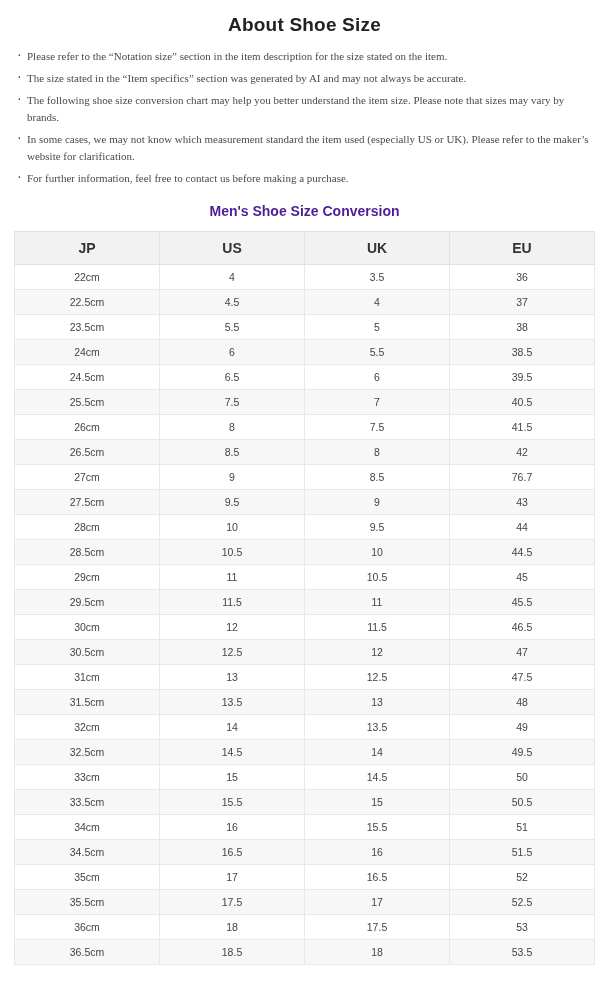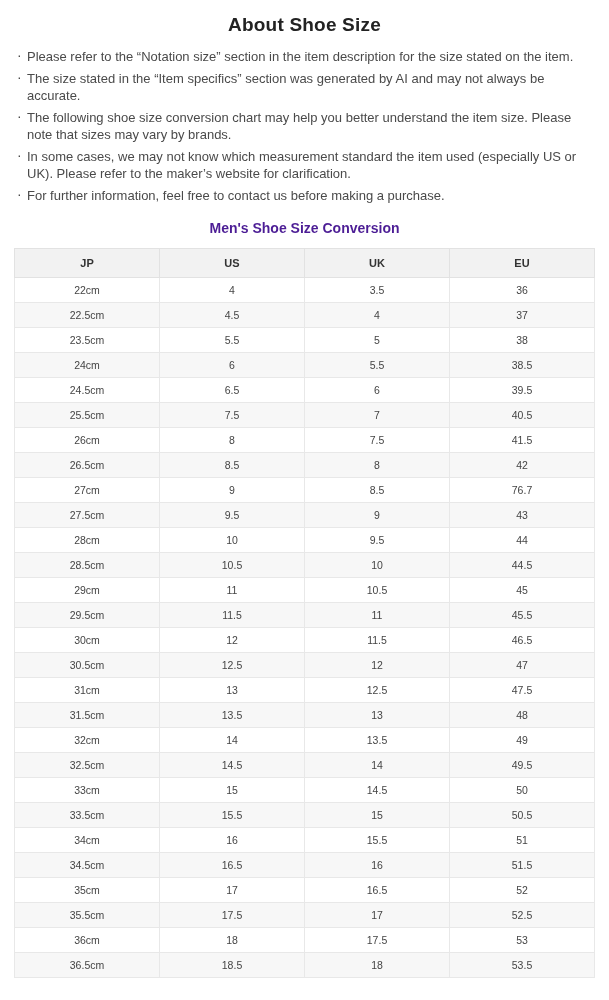--- a/index.html
+++ b/index.html
@@ -27,25 +27,26 @@
     margin: 4px 0 12px 0;
     letter-spacing: 0.2px;
   }
   .notes {
     margin: 0 0 14px 2px;
     padding: 0;
     list-style: none;
   }
   .notes li {
     position: relative;
-    font-size: 13px;
+    font-size: 11px;
     line-height: 17px;
     color: #4a4a4a;
     padding-left: 11px;
     margin-bottom: 5px;
+    font-family: Liberation Serif, serif;
   }
   .notes li::before {
     content: "\00B7";
     position: absolute;
     left: 1px;
     top: -1px;
     font-size: 14px;
     color: #4a4a4a;
   }
   .subtitle {
@@ -57,21 +58,21 @@
   table.size-table {
     width: 100%;
     border-collapse: collapse;
     table-layout: fixed;
     font-size: 10.5px;
     color: #444444;
   }
   table.size-table th {
     background: #f2f2f2;
     font-weight: bold;
-    font-size: 11px;
+    font-size: 14px;
     color: #333333;
     text-align: center;
     padding: 8px 2px;
     border: 1px solid #e2e2e2;
   }
   table.size-table td {
     text-align: center;
     padding: 6px 2px;
     border: 1px solid #e8e8e8;
     height: 11px;

